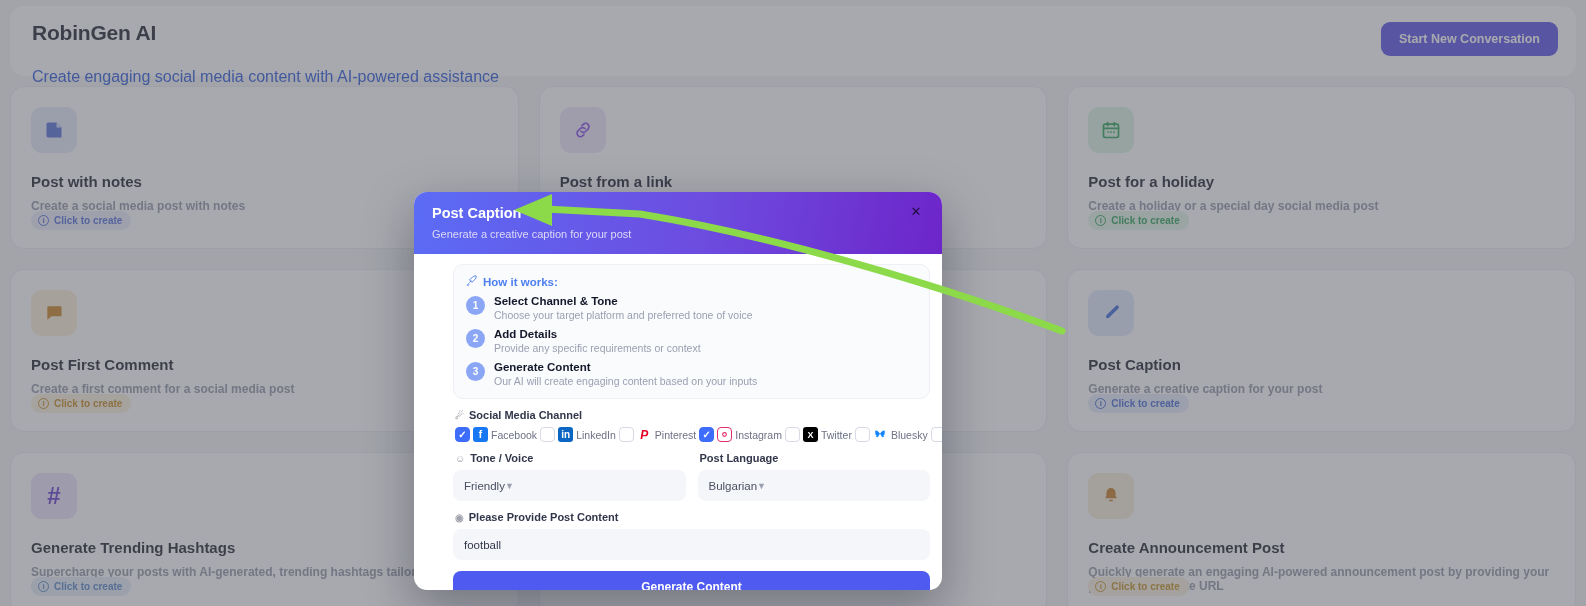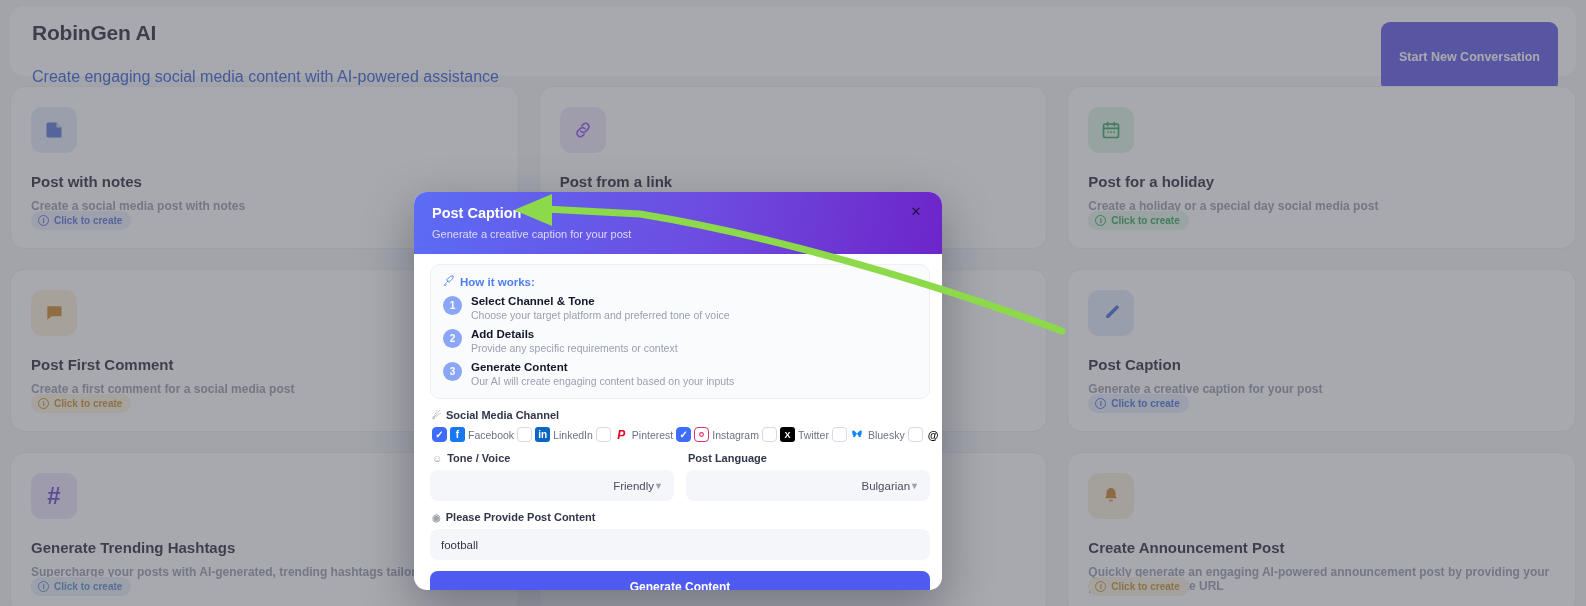--- a/index.html
+++ b/index.html
@@ -32,21 +32,21 @@
     line-height: 26px;
   }
   .header-sub {
     font-size: 16px; color: #1d4ed8; margin-top: 22px;
   }
   .new-conv-btn {
     position: absolute; right: 18px; top: 16px;
     background: #4f46e5; color: #fff;
     border: none; border-radius: 9px;
     font-size: 12.5px; font-weight: bold;
-    padding: 28px 18px;
+    padding: 10px 18px;
     font-family: "Liberation Sans", sans-serif;
     cursor: pointer;
   }
 
   .grid {
     display: grid;
     grid-template-columns: repeat(3, 1fr);
     gap: 20px;
     padding: 0 2px;
   }
@@ -114,21 +114,21 @@
   .modal-title { font-size: 14.5px; font-weight: bold; color: #fff; }
   .modal-sub { font-size: 11px; color: #ddd9f7; margin-top: 7px; }
   .modal-close {
     position: absolute; right: 17px; top: 10px;
     width: 18px; height: 18px;
     color: #1e1040; font-size: 13px;
     display: flex; align-items: center; justify-content: center;
     cursor: pointer; background: none; border: none;
     font-family: "Liberation Sans", sans-serif;
   }
-  .modal-body { padding: 10px 12px 0 16px; }
+  .modal-body { padding: 10px 12px 0 16px; margin-left: 23px; }
 
   .how-box {
     background: #fafbfd;
     border: 1px solid #eef0f5;
     border-radius: 10px;
     padding: 10px 12px 11px 12px;
   }
   .how-head {
     font-size: 11.5px; font-weight: bold; color: #4d7ff0;
     display: flex; align-items: center; gap: 6px; margin-bottom: 7px;
@@ -168,21 +168,21 @@
     width: 15px; height: 15px; border-radius: 3px;
     display: flex; align-items: center; justify-content: center;
     font-size: 10px; font-weight: bold; color: #fff; flex: 0 0 auto;
   }
   .chan-name { font-size: 10.5px; color: #6d7285; white-space: nowrap; }
 
   .two-col { display: flex; gap: 12px; }
   .col { flex: 1; }
   .select {
     height: 31px; border-radius: 8px; background: #f5f6f9;
-    display: flex; align-items: center; justify-content: flex-end;
+    display: flex; align-items: center; justify-content: flex-start;
     padding: 0 11px;
     font-size: 11.5px; color: #4a4f63; cursor: pointer;
   }
   .chev { color: #9aa0b2; font-size: 9px; }
   .textfield {
     height: 31px; border-radius: 8px; background: #f5f6f9;
     display: flex; align-items: center; padding: 0 11px;
     font-size: 11.5px; color: #31364a;
   }
   .gen-btn {

